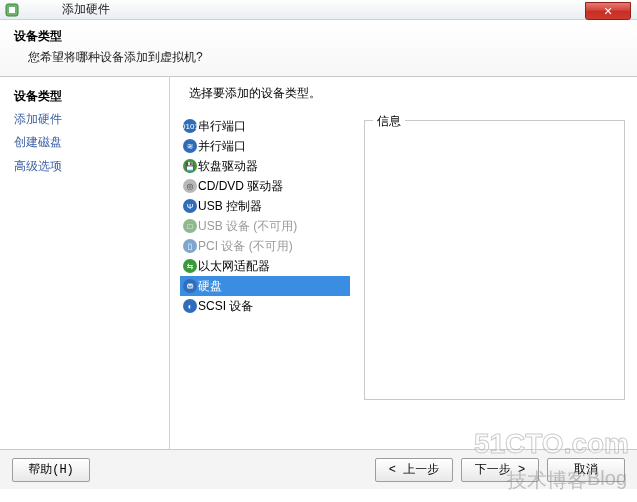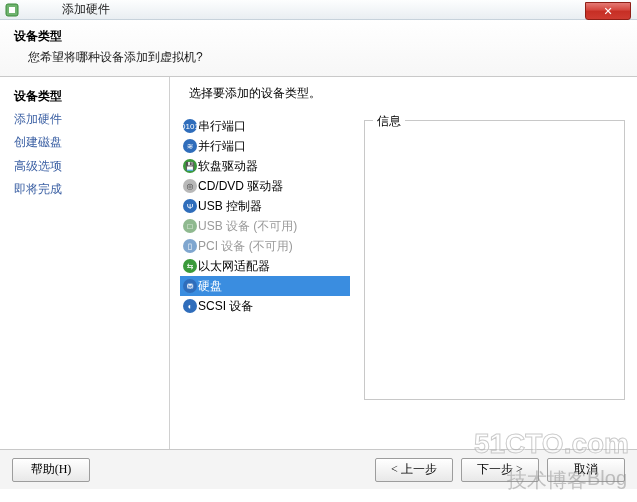--- a/index.html
+++ b/index.html
@@ -119,21 +119,21 @@
     background: #f4f4f4;
   }
   .spacer { flex: 1; }
   .btn {
     min-width: 78px;
     height: 24px;
     background: linear-gradient(to bottom, #ffffff, #e8e8e8);
     border: 1px solid #9d9d9d;
     border-radius: 2px;
     font-size: 12px;
-    font-family: Liberation Serif, serif;
+    font-family: Liberation Mono, monospace;
     color: #000;
     padding: 0 10px;
     display: inline-flex;
     align-items: center;
     justify-content: center;
   }
   .watermark {
     position: absolute;
     right: 8px; bottom: 42px;
     font-size: 28px;
@@ -174,21 +174,20 @@
   <div class="h-title">设备类型</div>
   <div class="h-sub">您希望将哪种设备添加到虚拟机?</div>
 </div>
 
 <div class="body">
   <div class="sidebar" id="sidebar">
       <div class="step current">设备类型</div>
       <div class="step">添加硬件</div>
       <div class="step">创建磁盘</div>
       <div class="step">高级选项</div>
-      <div class="step">即将完成</div>
     </div>
 
   <div class="main">
     <div class="main-instr">选择要添加的设备类型。</div>
     <div class="panes">
       <div class="device-list" id="devlist">
           <div class="device-item">
             <span class="dicon">
               <svg width="16" height="16" viewBox="0 0 16 16">
                 <circle cx="8" cy="8" r="7" fill="#2f6dbb"></circle>

